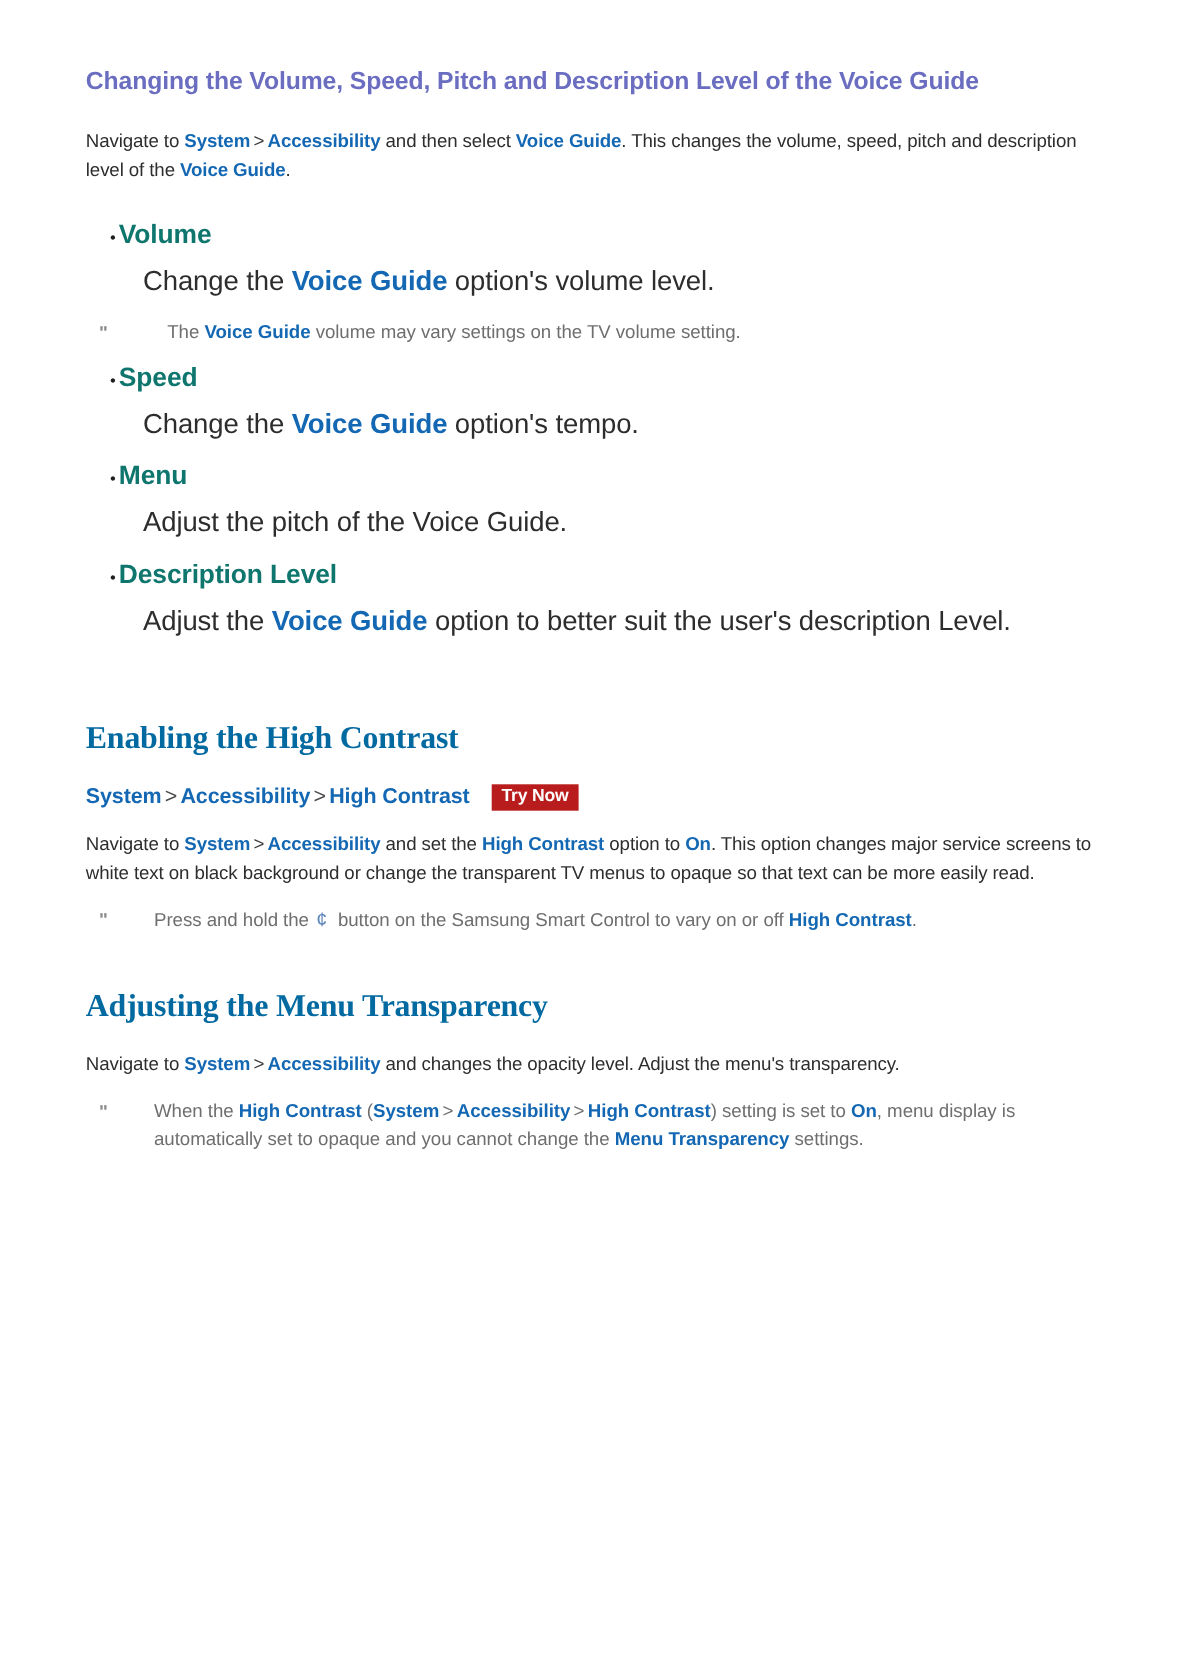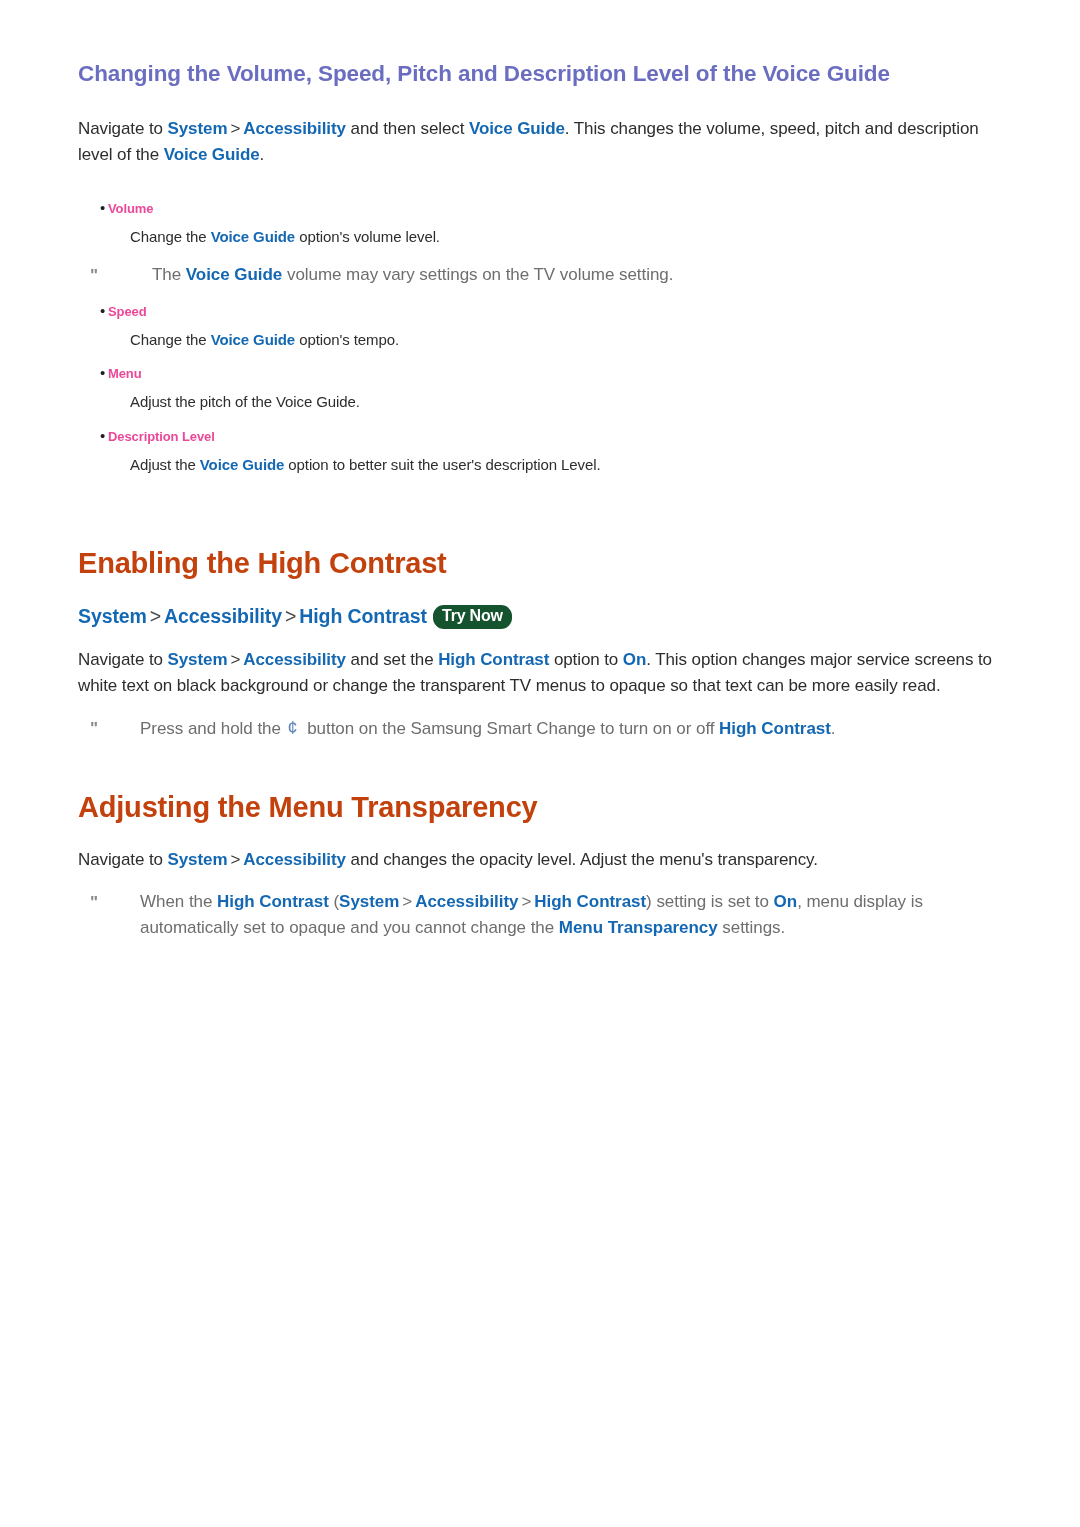--- a/index.html
+++ b/index.html
@@ -27,26 +27,27 @@
   
   .h-section {
     color: #6a6dc0;
     font-size: 22.5px;
     font-weight: bold;
     letter-spacing: -0.1px;
     margin: 0 0 28px 0;
     line-height: 1.25;
   }
   .h-chapter {
-    color: #c2410c;
+    color: #0369a1;
     font-size: 29px;
     font-weight: bold;
     letter-spacing: -0.2px;
     margin: 0 0 22px 0;
     line-height: 1.2;
+    font-family: Liberation Serif, serif;
   }
 
   
   p.body {
     font-size: 17px;
     line-height: 1.52;
     color: #2d2d2d;
     margin: 0 0 16px 0;
     letter-spacing: -0.1px;
   }
@@ -76,27 +77,27 @@
     color: #1468b3;
     font-weight: bold;
     letter-spacing: -0.1px;
   }
   .path .sep {
     color: #4a4a4a;
     font-weight: normal;
   }
   .trynow {
     display: inline-block;
-    background: #14532d;
+    background: #b91c1c;
     color: #ffffff;
     font-size: 16px;
     font-weight: bold;
-    border-radius: 11px;
+    border-radius: 0;
     padding: 1px 9px 3px 9px;
-    margin-left: 6px;
+    margin-left: 20px;
     line-height: 1.25;
     letter-spacing: -0.2px;
     position: relative;
     top: -2px;
   }
   .bullet-row {
     display: flex;
     align-items: baseline;
     margin: 0 0 10px 0;
   }
@@ -104,27 +105,27 @@
     width: 30px;
     flex: 0 0 30px;
     text-align: left;
     padding-left: 22px;
     box-sizing: border-box;
     color: #1f1f1f;
     font-size: 15px;
     line-height: 1;
   }
   .bullet-label {
-    color: #ec4899;
-    font-weight: bold;
-    font-size: 13px;
+    color: #0f766e;
+    font-weight: bold;
+    font-size: 24px;
     letter-spacing: -0.1px;
   }
   p.sub {
-    font-size: 15px;
+    font-size: 25px;
     line-height: 1.5;
     color: #2d2d2d;
     margin: 0 0 14px 0;
     padding-left: 52px;
     letter-spacing: -0.1px;
   }
 
   
   .note {
     display: flex;
@@ -214,21 +215,21 @@
     <span class="lnk">System</span><span class="sep">&gt;</span><span class="lnk">Accessibility</span><span class="sep">&gt;</span><span class="lnk">High Contrast</span><span class="trynow">Try Now</span>
   </div>
 
   <p class="body">
     <span>Navigate to </span><span class="lnk">System</span><span class="sep">&gt;</span><span class="lnk">Accessibility</span><span> and set the </span><span class="lnk">High Contrast</span><span> option to </span><span class="lnk">On</span><span>. This option changes major service screens to white text on black background or change the transparent TV menus to opaque so that text can be more easily read.</span>
   </p>
 
   <div class="note note-indent-0">
     <span class="note-mark">"</span>
     <span class="note-body">
-      <span>Press and hold the </span><span class="gl">¢</span><span> button on the Samsung Smart Change to turn on or off </span><span class="lnk">High Contrast</span><span>.</span>
+      <span>Press and hold the </span><span class="gl">¢</span><span> button on the Samsung Smart Control to vary on or off </span><span class="lnk">High Contrast</span><span>.</span>
     </span>
   </div>
 
   <div class="gap-md"></div>
 
   <h1 class="h-chapter">Adjusting the Menu Transparency</h1>
 
 
   <p class="body">
     <span>Navigate to </span><span class="lnk">System</span><span class="sep">&gt;</span><span class="lnk">Accessibility</span><span> and changes the opacity level. Adjust the menu's transparency.</span>

